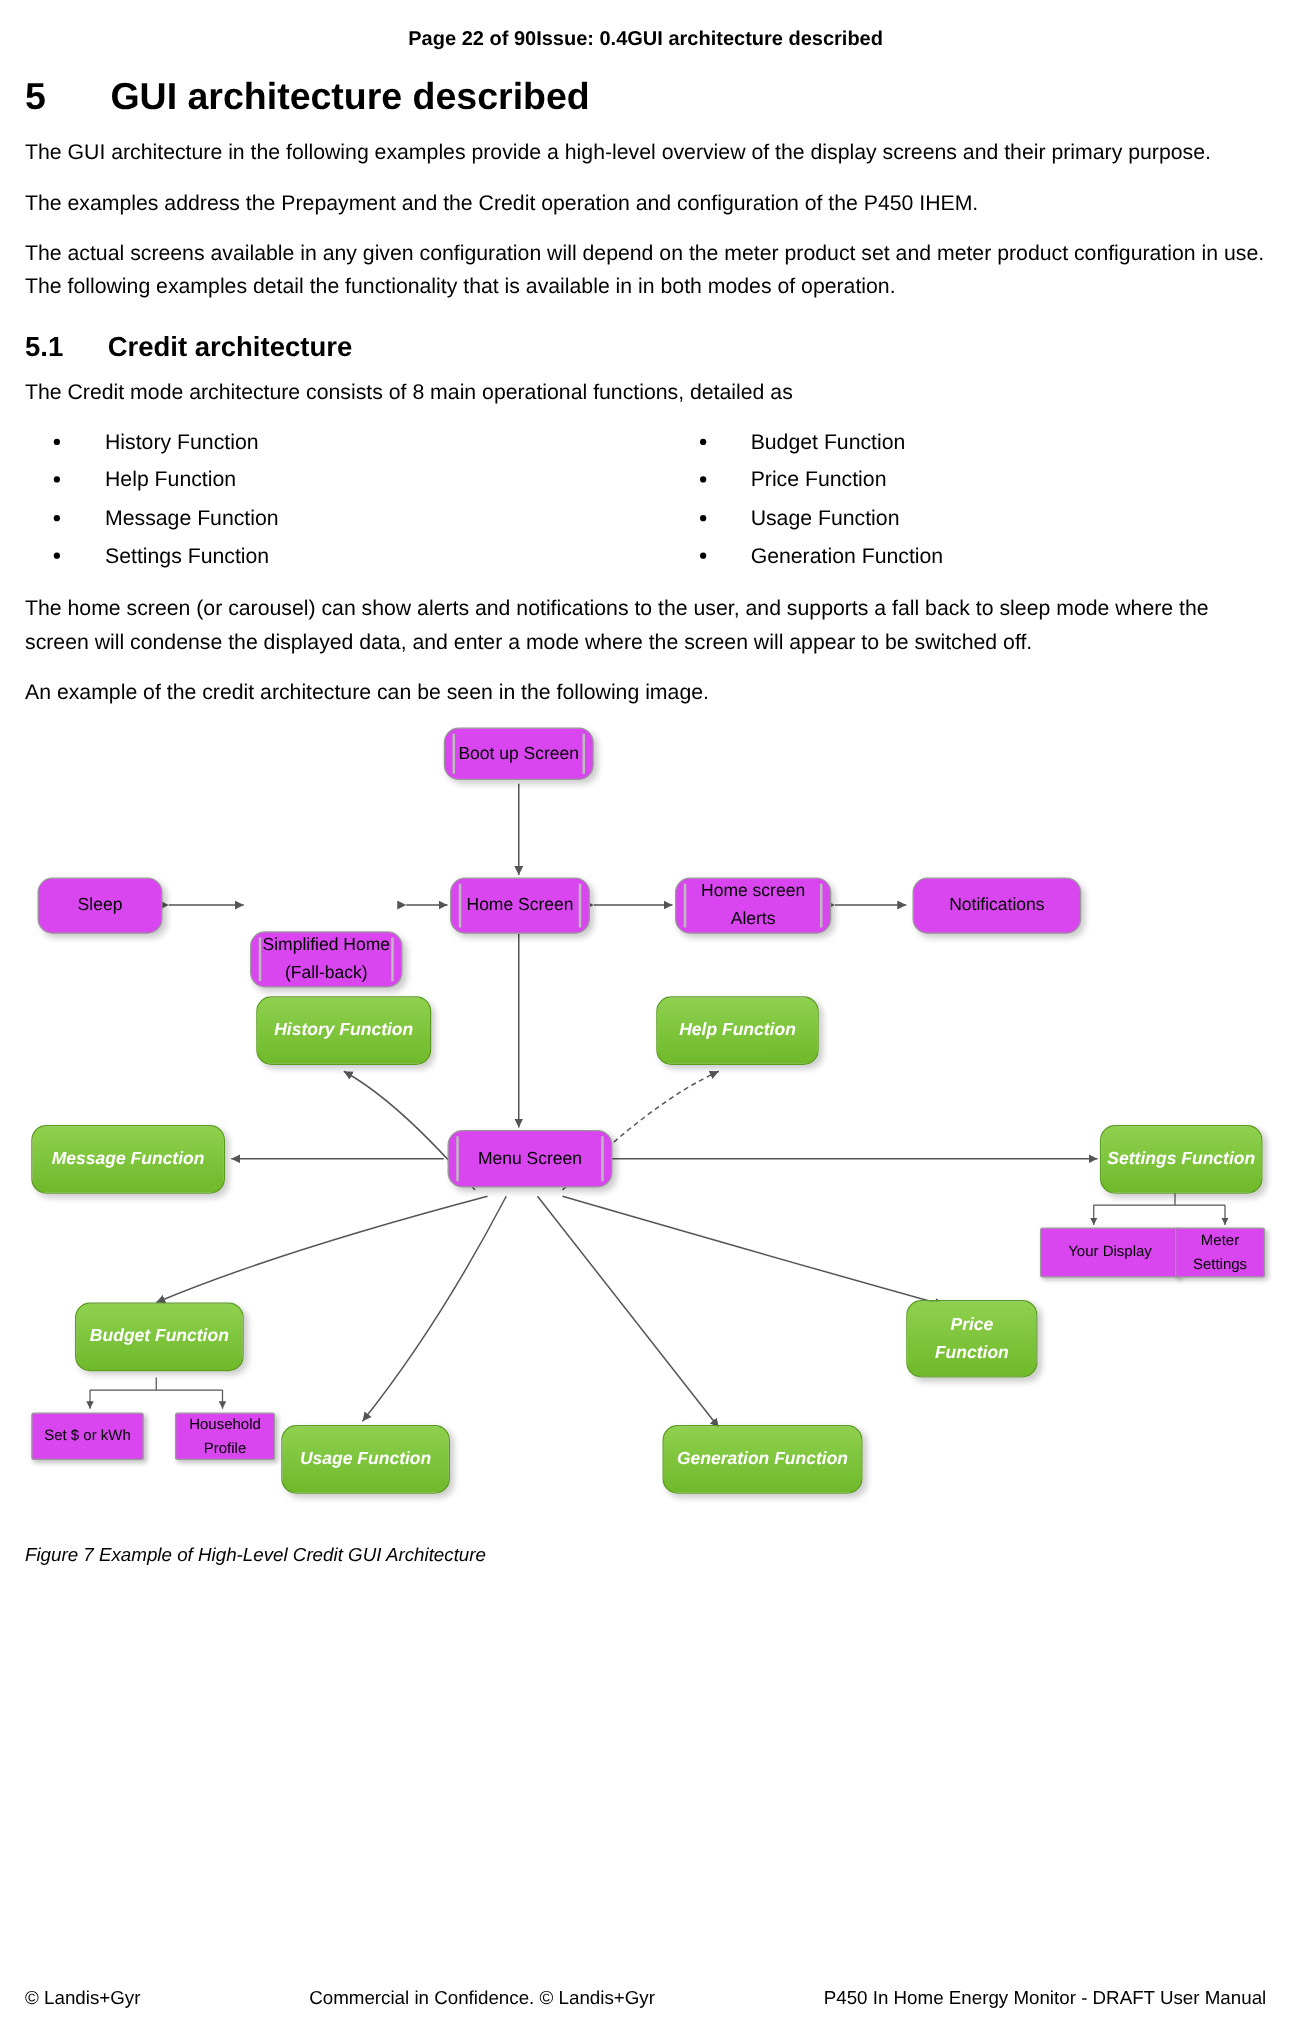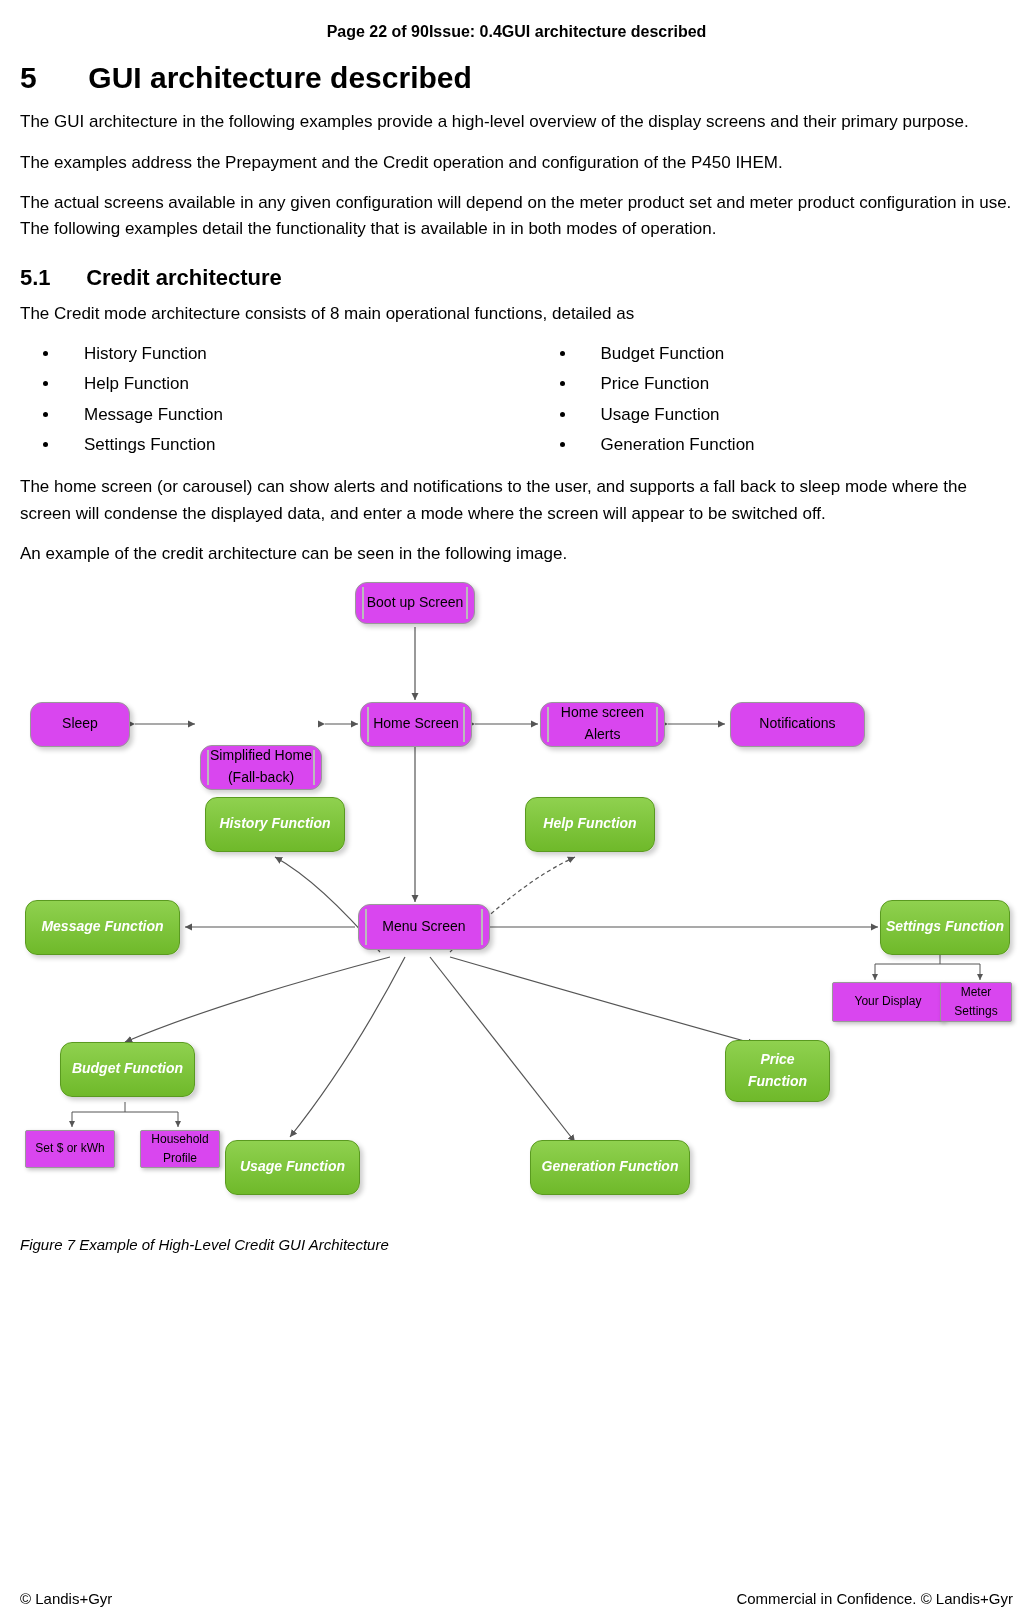--- a/index.html
+++ b/index.html
@@ -215,13 +215,14 @@
 
   <div class="node green" style="left:205px; top:558px; width:135px; height:55px;">Usage Function</div>
   <div class="node green" style="left:510px; top:558px; width:160px; height:55px;">Generation Function</div>
 </div>
 
 <div class="caption">Figure 7 Example of High-Level Credit GUI Architecture</div>
 
 <div class="footer-row">
   <span>© Landis+Gyr</span>
   <span>Commercial in Confidence. © Landis+Gyr</span>
+  <span>P450 In Home Energy Monitor - DRAFT User Manual</span>
 </div>
 
 </body></html>

